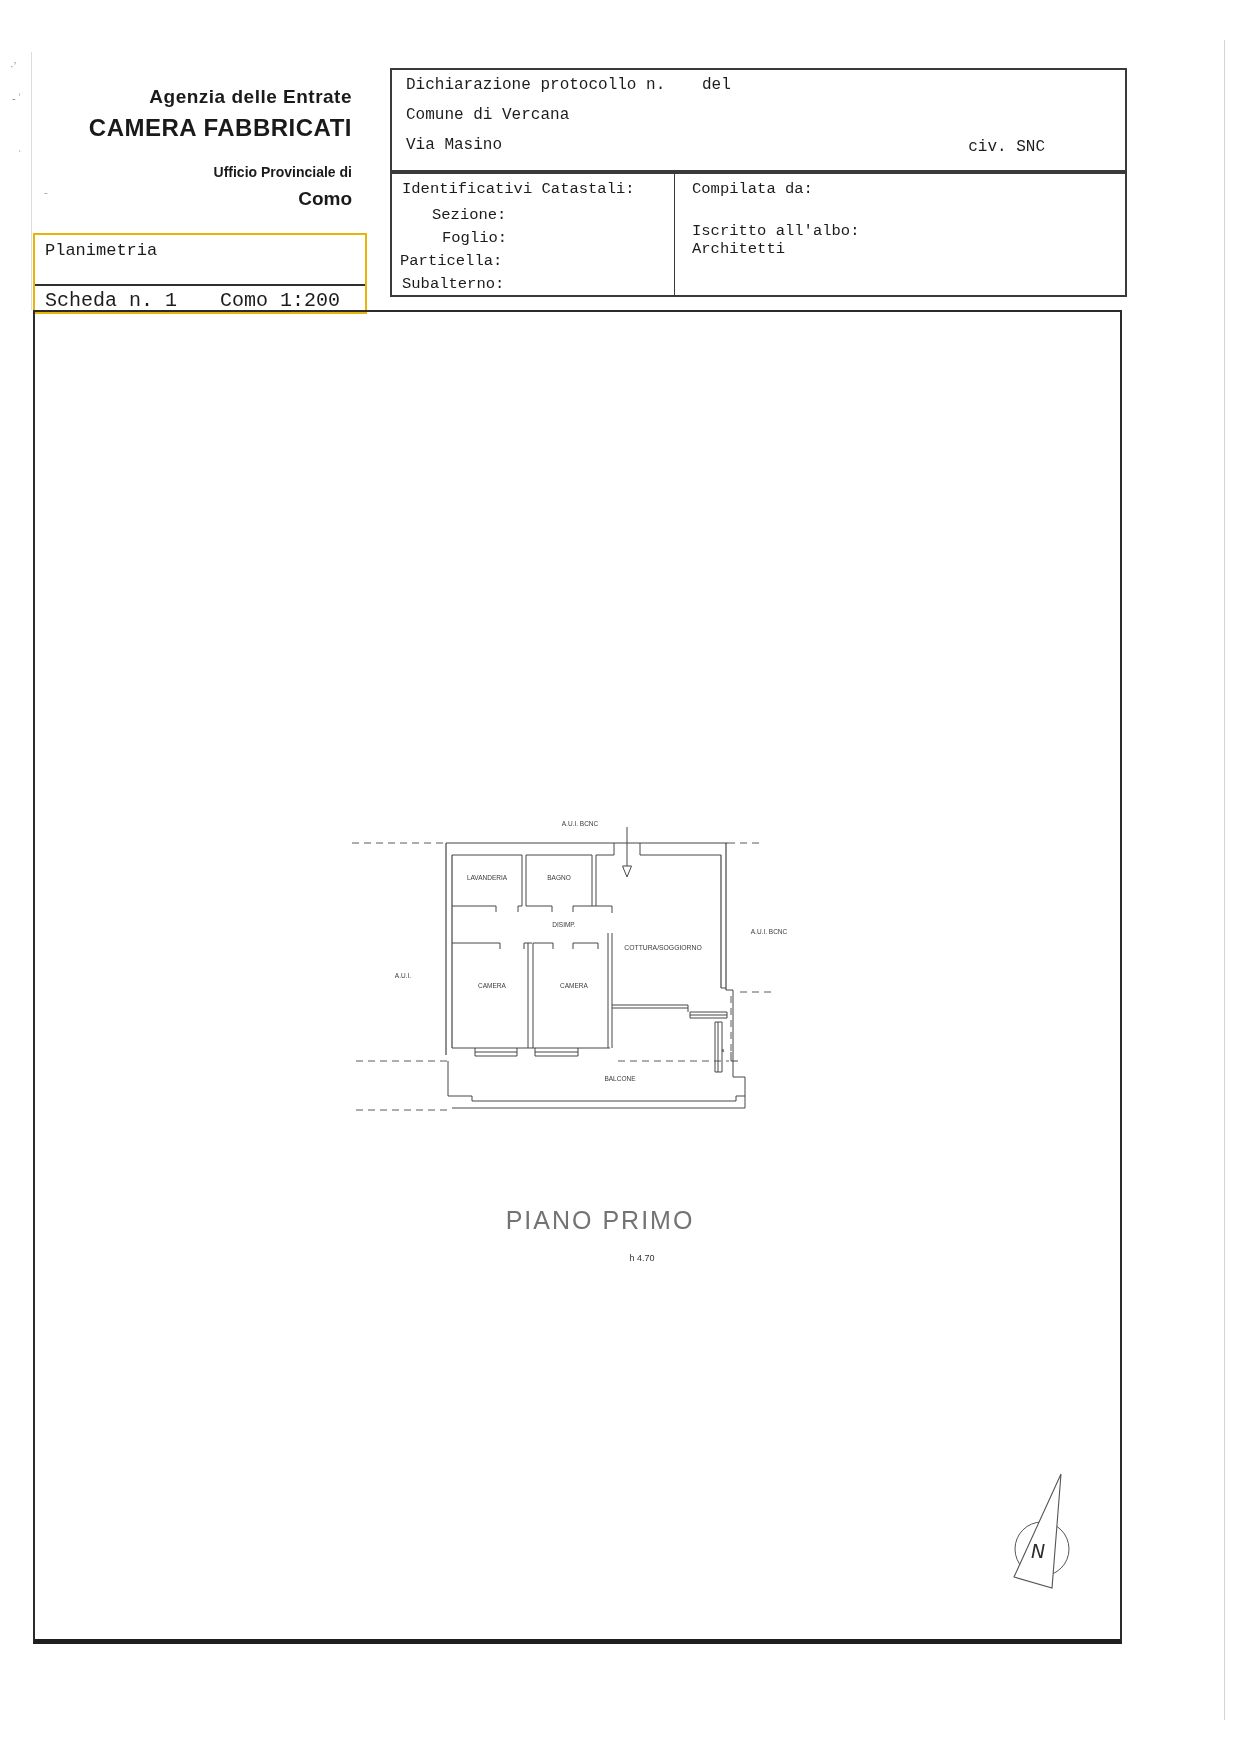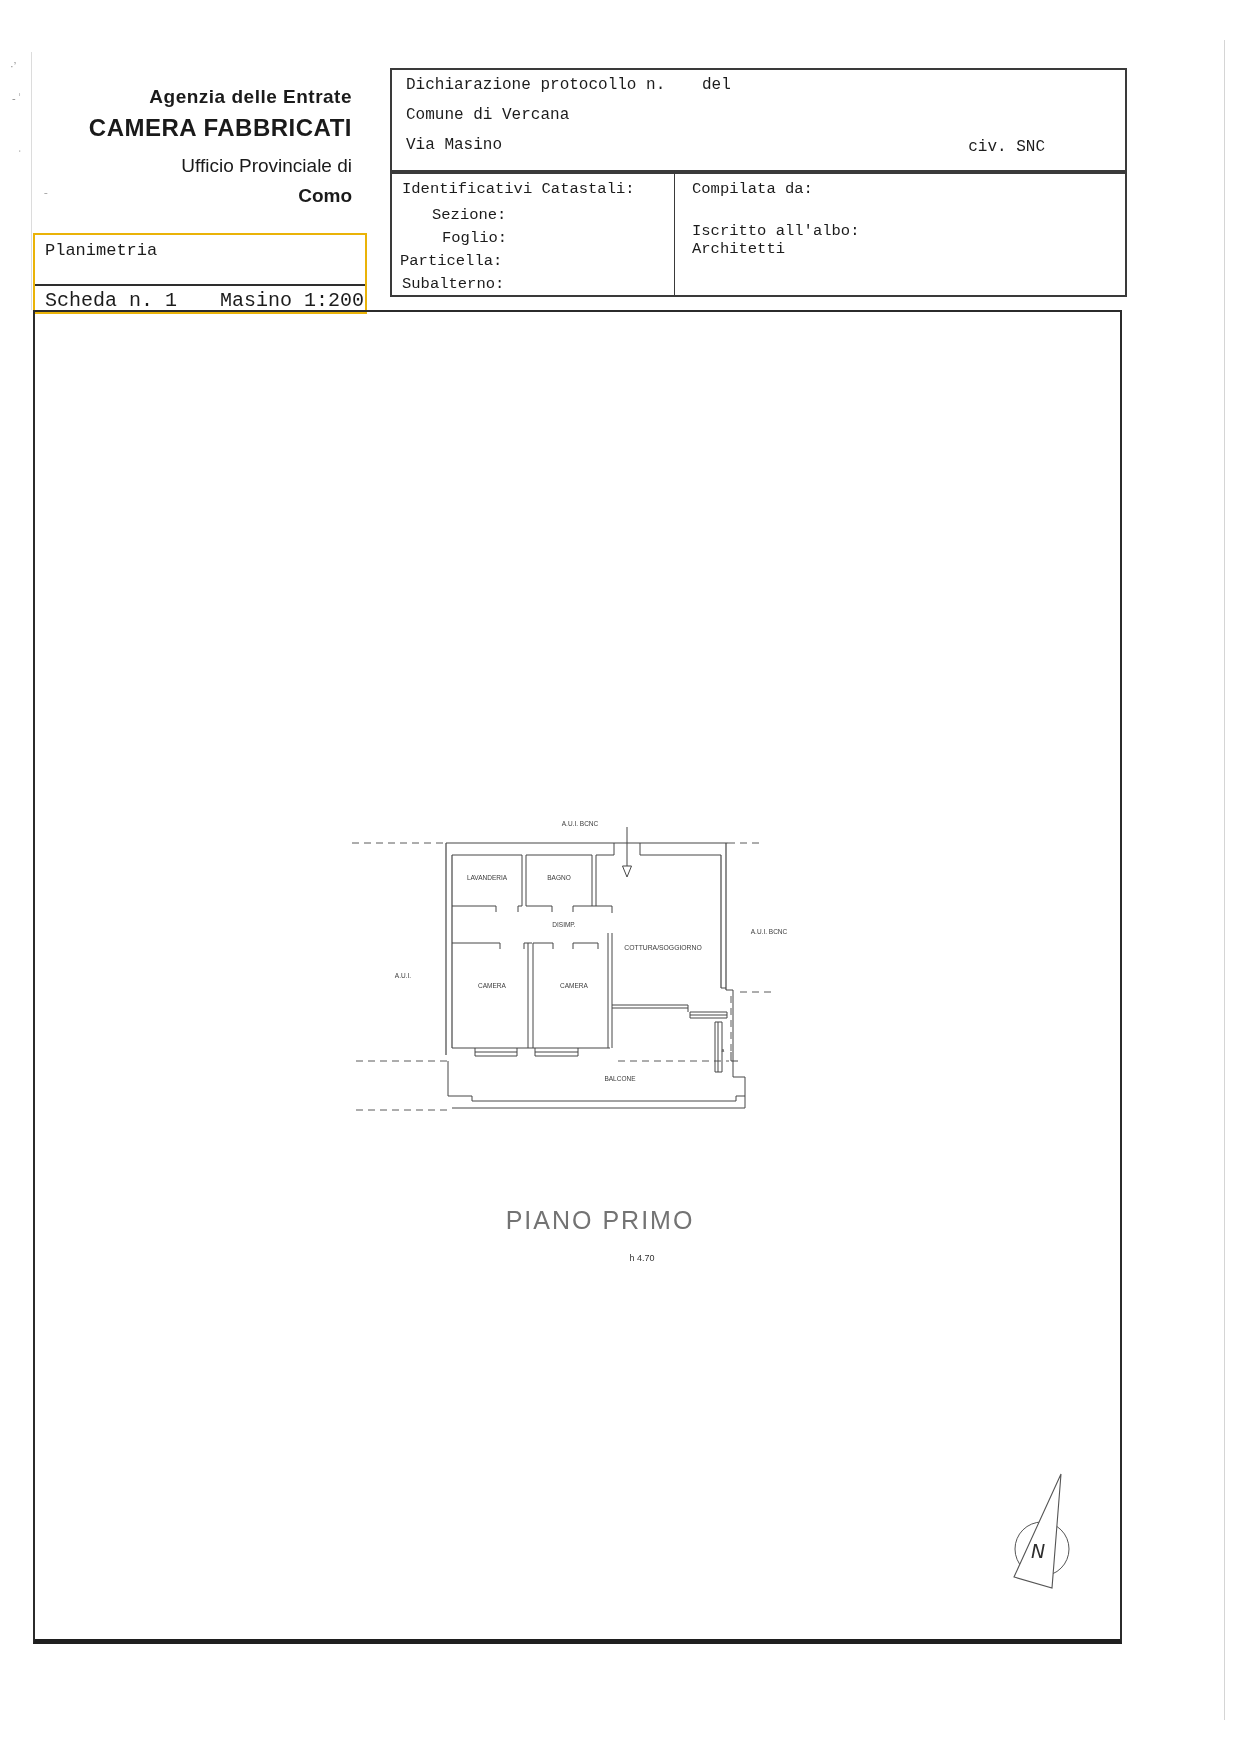--- a/index.html
+++ b/index.html
@@ -5,21 +5,21 @@
   html,body{margin:0;padding:0;background:#e8e8e8;}
   .page{position:relative;width:1238px;height:1753px;background:#ffffff;
         font-family:"Liberation Sans",sans-serif;color:#1f1f1f;overflow:hidden;margin:0 auto;}
   .abs{position:absolute;}
   .mono{font-family:"Liberation Mono","DejaVu Sans Mono",monospace;color:#1c1c1c;}
 
   
   .agency{left:52px;top:86px;width:300px;text-align:right;color:#1a1a1a;}
   .agency .l1{font-size:19px;font-weight:bold;letter-spacing:.5px;}
   .agency .l2{font-size:24px;font-weight:bold;margin-top:6px;letter-spacing:.5px;}
-  .agency .l3{font-size:19px;font-weight:normal;margin-top:13px;}
+  .agency .l3{font-size:14px;font-weight:bold;margin-top:22px;}
   .agency .l4{font-size:19px;font-weight:bold;margin-top:8px;}
 
   
   .plani{left:33px;top:233px;width:330px;border:2px solid #eab308;}
   .plani .r1{height:43px;border-bottom:2px solid #2e2e2e;padding:6px 0 0 10px;font-size:17px;}
   .plani .r2{height:24px;position:relative;font-size:20px;padding-top:2px;}
   .plani .r2 .scheda{position:absolute;left:10px;top:3px;}
   .plani .r2 .scala{position:absolute;left:185px;top:3px;}
 
   
@@ -78,21 +78,21 @@
     <div class="l1">Agenzia delle Entrate</div>
     <div class="l2">CAMERA FABBRICATI</div>
     <div class="l3">Ufficio Provinciale di</div>
     <div class="l4">Como</div>
   </div>
 
   <div class="abs plani mono">
     <div class="r1">Planimetria</div>
     <div class="r2">
       <span class="scheda">Scheda n. 1</span>
-      <span class="scala">Masino 1:200</span>
+      <span class="scala">Como 1:200</span>
     </div>
   </div>
 
   <div class="abs cata mono">
     <div class="vline"></div>
     <span class="t">Identificativi Catastali:</span>
     <span class="sez">Sezione:</span>
     <span class="fog">Foglio:</span>
     <span class="par">Particella:</span>
     <span class="sub">Subalterno:</span>

